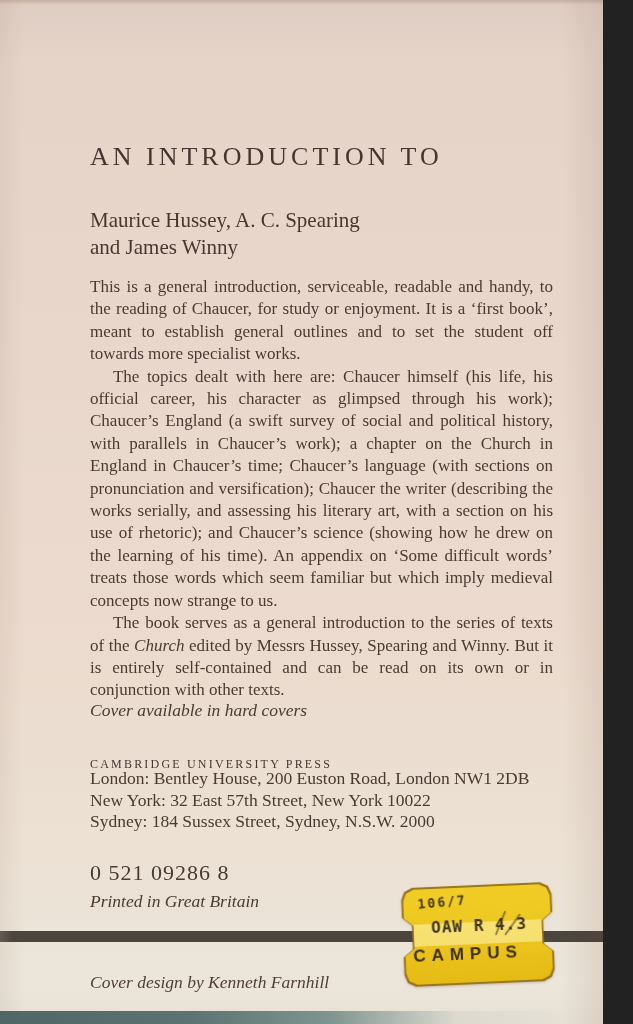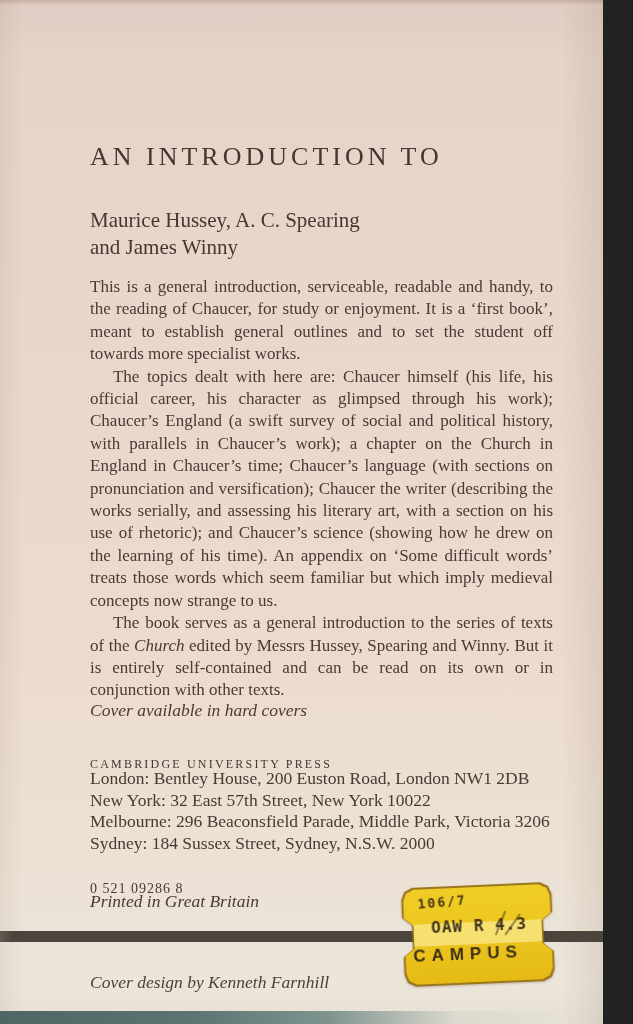--- a/index.html
+++ b/index.html
@@ -26,21 +26,21 @@
   .blurb { top: 276px; font-size: 17px; line-height: 22.4px; text-align: justify; }
   .blurb p { margin: 0; }
   .blurb p.indent { text-indent: 1.35em; }
   .blurb .series-title { font-style: italic; }
 
   .also-note { top: 700px; font-size: 17.5px; font-style: italic; color: #4b3b33; }
 
   .publisher-name { top: 725px; font-size: 12px; letter-spacing: 2.2px; color: #453630; margin-top: 32px; }
   .addresses { top: 768px; font-size: 17.5px; line-height: 21.5px; }
 
-  .isbn { top: 881px; font-size: 14px; letter-spacing: 1px; }
+  .isbn { top: 860px; font-size: 22px; letter-spacing: 1px; }
   .printed-note { top: 891px; font-size: 17.5px; font-style: italic; }
 
   .rule {
     position: absolute; left: 0; top: 931px; width: 633px; height: 11px;
     background: linear-gradient(90deg, rgba(76,69,61,0.85) 0%, #4c453d 2%, #4c453d 96%, rgba(76,69,61,0) 100%);
   }
 
   .credit { top: 972px; font-size: 17.5px; font-style: italic; color: #504038; }
 
   .bottom-edge {
@@ -98,21 +98,20 @@
     <p class="indent"><span>The book serves as a general introduction to the series of texts of the </span><span class="series-title">Church</span><span> edited by Messrs Hussey, Spearing and Winny. But it is entirely self-contained and can be read on its own or in conjunction with other texts.</span></p>
   </div>
 
   <div class="text-col also-note">Cover available in hard covers</div>
 
   <div class="text-col publisher-name">CAMBRIDGE UNIVERSITY PRESS</div>
 
   <div class="text-col addresses">
     <div>London: Bentley House, 200 Euston Road, London NW1 2DB</div>
     <div>New York: 32 East 57th Street, New York 10022</div>
-    <div>Melbourne: 296 Beaconsfield Parade, Middle Park, Victoria 3206</div>
     <div>Sydney: 184 Sussex Street, Sydney, N.S.W. 2000</div>
   </div>
 
   <div class="text-col isbn">0 521 09286 8</div>
 
   <div class="text-col printed-note">Printed in Great Britain</div>
 
   <div class="rule"></div>
 
   <div class="sticker">

